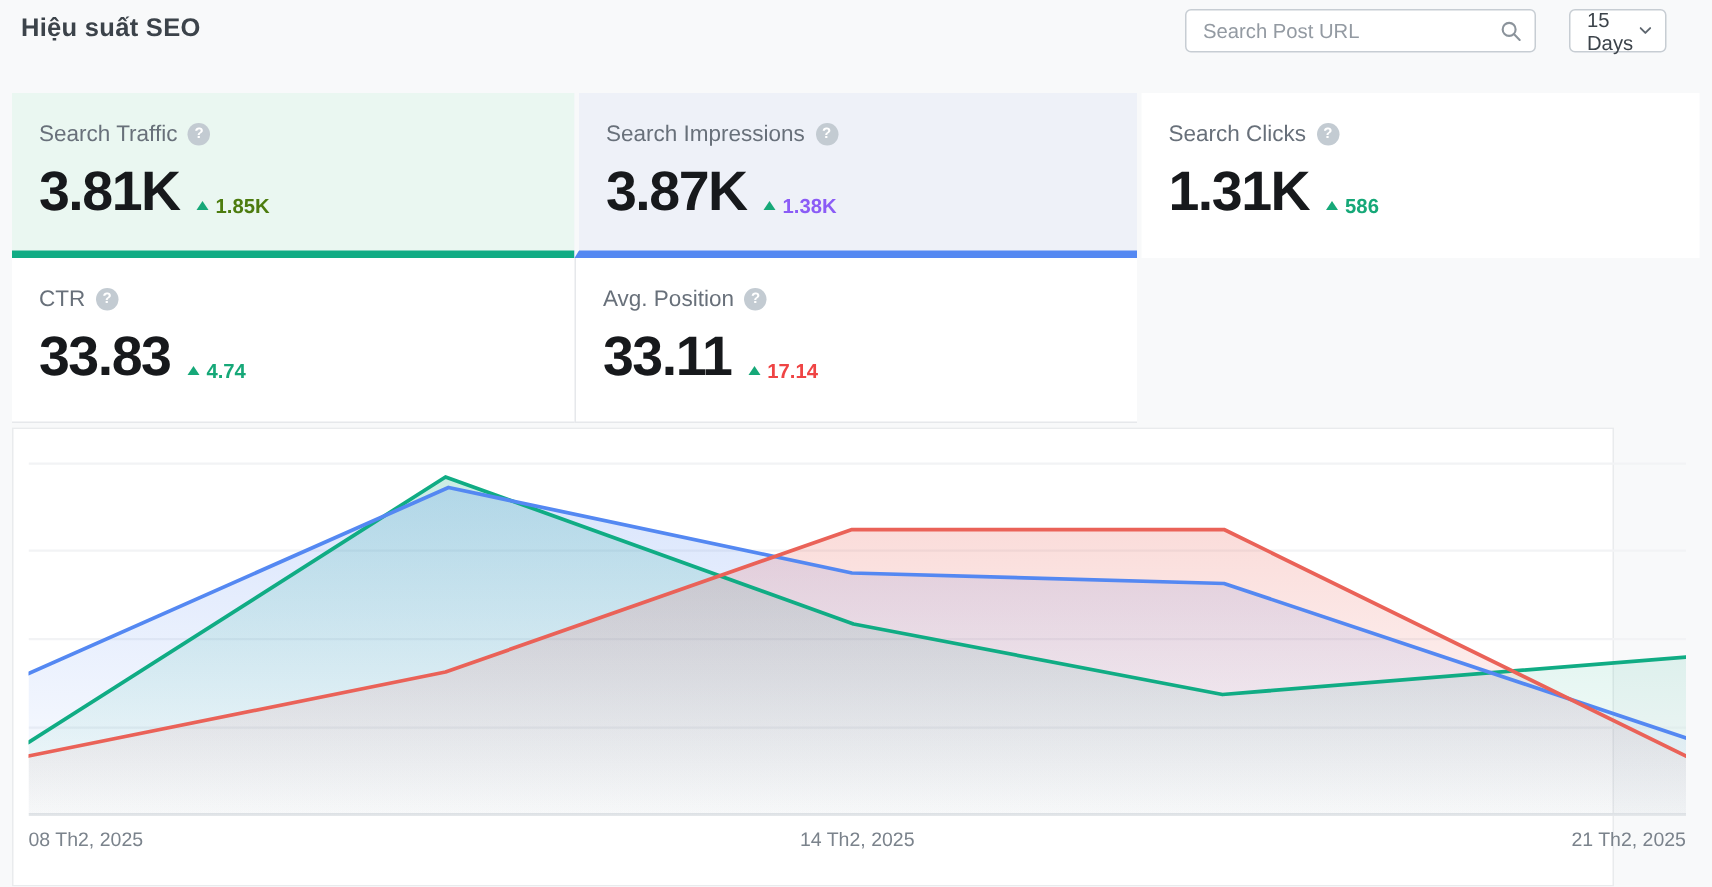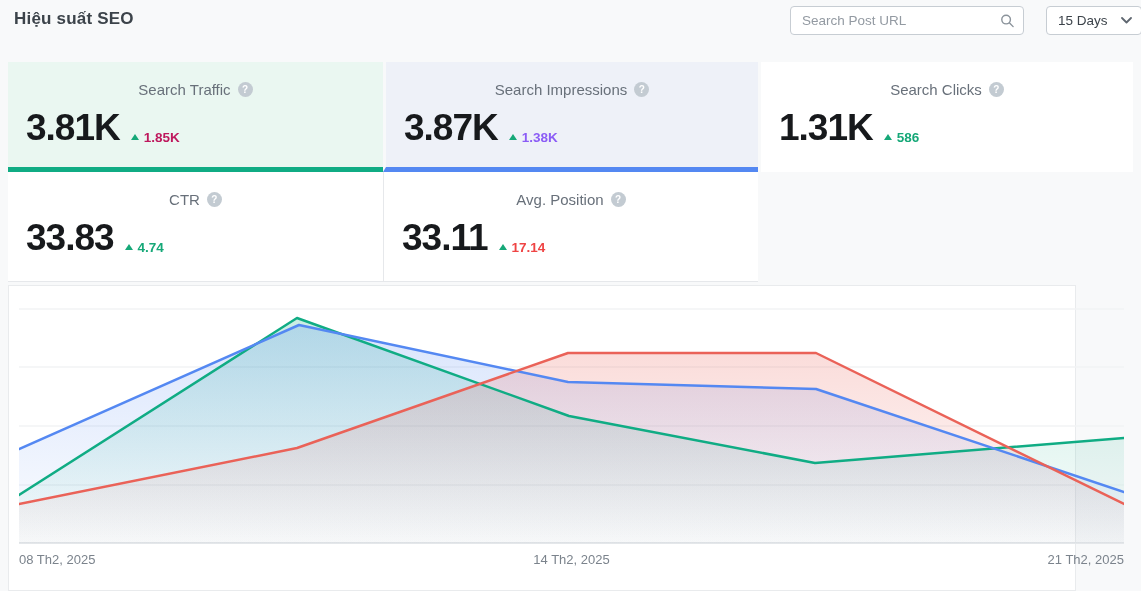--- a/index.html
+++ b/index.html
@@ -5,30 +5,30 @@
   html,body{margin:0;padding:0;}
   body{width:1141px;height:591px;background:#f8f9fa;font-family:"Liberation Sans",sans-serif;overflow:hidden;}
   #app{position:relative;width:1141px;height:591px;}
 
   
   .page-title{position:absolute;left:14px;top:9px;margin:0;font-size:17px;font-weight:700;color:#3c434a;letter-spacing:.2px;}
   .search-box{position:absolute;left:790px;top:6px;width:234px;height:29px;background:#fff;border:1px solid #c7cdd3;border-radius:4px;box-sizing:border-box;}
   .search-box input{width:100%;height:100%;border:none;outline:none;background:transparent;padding:0 30px 0 11px;box-sizing:border-box;font-family:"Liberation Sans",sans-serif;font-size:13.5px;color:#3c434a;}
   .search-box input::placeholder{color:#939aa2;}
   .search-icon{position:absolute;right:8px;top:50%;transform:translateY(-50%);width:15px;height:15px;display:block;}
-  .select{position:absolute;left:1046px;top:6px;width:96px;height:29px;background:#fff;border:1px solid #c7cdd3;border-radius:4px;box-sizing:border-box;display:flex;align-items:center;justify-content:space-between;padding:0 9px 0 11px;font-size:13.5px;color:#3c434a;cursor:pointer;}
+  .select{position:absolute;left:1046px;top:6px;width:65px;height:29px;background:#fff;border:1px solid #c7cdd3;border-radius:4px;box-sizing:border-box;display:flex;align-items:center;justify-content:space-between;padding:0 9px 0 11px;font-size:13.5px;color:#3c434a;cursor:pointer;}
 
   
   .stats{position:absolute;left:8px;top:62px;width:1125px;display:grid;grid-template-columns:1fr 1fr 1fr;grid-template-rows:110px 110px;}
   .card{position:relative;background:#fff;padding:19px 18px 0;box-sizing:border-box;cursor:pointer;}
   .card.hl{border-bottom:5px solid var(--accent,#ccc);background:var(--tint,#fff);}
   .card:nth-child(2),.card:nth-child(3){border-left:3px solid #f8f9fa;}
   .card:nth-child(5),.card:nth-child(6){border-left:1px solid #e6e8eb;}
   .card:nth-child(4),.card:nth-child(5),.card:nth-child(6){border-bottom:1px solid #e6e8eb;}
-  .card-label-row{display:flex;align-items:center;gap:7px;justify-content:center;}
+  .card-label-row{display:flex;align-items:center;gap:7px;}
   .card-label{font-size:15px;color:#68707a;}
   .qm{width:15px;height:15px;border-radius:50%;background:#c3cbd2;color:#fff;font-size:10px;font-weight:700;display:inline-flex;align-items:center;justify-content:center;line-height:1;}
   .qm::before{content:"?";}
   .card-value-row{display:flex;align-items:baseline;margin-top:10px;}
   .card-value{font-size:37px;font-weight:700;color:#17191c;letter-spacing:-1px;line-height:1.1;}
   .delta{display:inline-flex;align-items:center;margin-left:11px;font-size:13.5px;font-weight:700;color:#16a878;}
   .tri{width:0;height:0;border-left:4.5px solid transparent;border-right:4.5px solid transparent;border-bottom:6.5px solid #16a878;display:inline-block;margin-right:5px;}
 
   
   .chart-card{position:absolute;left:8px;top:285px;width:1068px;height:306px;background:#fff;border:1px solid #e9ebed;box-sizing:border-box;}
@@ -59,21 +59,21 @@
 
   <div class="stats">
 
     <div class="card hl" style="--accent: #10ac84; --tint: #eaf7f1;">
       <div class="card-label-row">
         <span class="card-label">Search Traffic</span>
         <span class="qm"></span>
       </div>
       <div class="card-value-row">
         <span class="card-value">3.81K</span>
-        <span class="delta" style="color: #be185d;">
+        <span class="delta" style="color: #4d7c0f;">
             <i class="tri" style="border-bottom-color: rgb(22, 168, 120);"></i>
             <span>1.85K</span>
           </span>
       </div>
     </div>
 
     <div class="card hl" style="--accent: #5488f2; --tint: #eef1f8;">
       <div class="card-label-row">
         <span class="card-label">Search Impressions</span>
         <span class="qm"></span>

